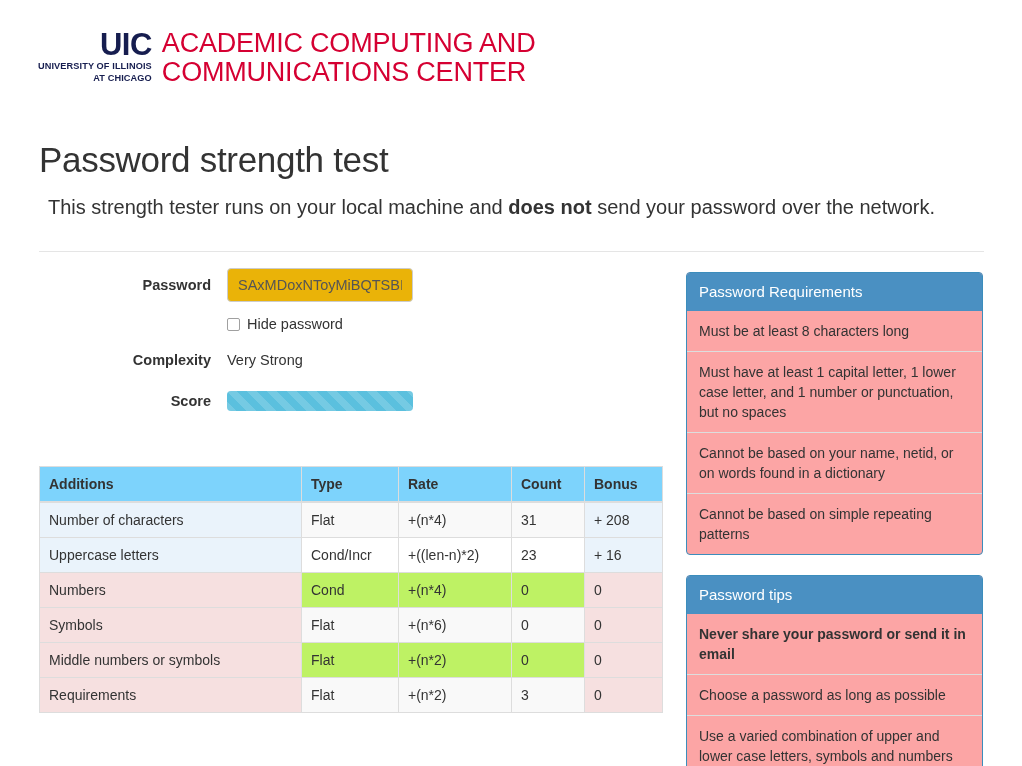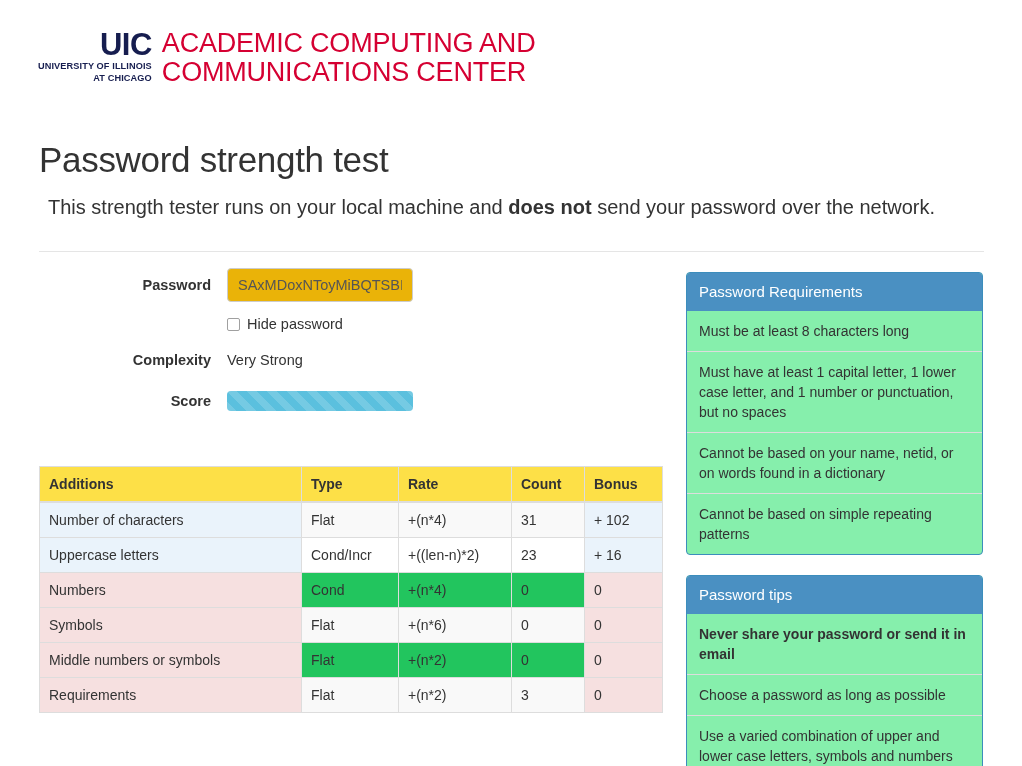--- a/index.html
+++ b/index.html
@@ -164,49 +164,49 @@
     vertical-align: middle;
     line-height: 18px;
     color: #333333;
     overflow: hidden;
     white-space: nowrap;
   }
   table.sc th {
     font-weight: bold;
     border-bottom-width: 2px;
     border-bottom-color: #dddddd;
-    background: #fde047;
+    background: #7dd3fc;
   }
 
   
   .tbl-additions { }
   .tbl-additions col.c0 { width: 262px; }
   .tbl-additions col.c1 { width: 97px; }
   .tbl-additions col.c2 { width: 113px; }
   .tbl-additions col.c3 { width: 73px; }
   .tbl-additions col.c4 { width: 78px; }
 
   
   tr.good td { background: #eaf3fb; }
   tr.good td.alt { background: #f9f9f9; }
   tr.good td.alt2 { background: #ffffff; }
   tr.bad td { background: #f6e0e0; }
   tr.bad td.alt { background: #f9f9f9; }
-  tr.bad td.alt2 { background: #22c55e; }
+  tr.bad td.alt2 { background: #bef264; }
 
   .tables-area { position: absolute; left: 39px; top: 466px; }
   .tbl-gap { height: 28px; }
 
   
   .side { position: absolute; left: 686px; top: 272px; width: 297px; }
 
   .panel {
     border: 1px solid #3c8dbc;
     border-radius: 4px;
-    background: #86efac;
+    background: #fca5a5;
     overflow: hidden;
     margin-bottom: 20px;
   }
   .panel-head {
     background: #4a90c2;
     color: #ffffff;
     font-size: 15px;
     padding: 10px 12px;
     line-height: 18px;
   }
@@ -298,21 +298,21 @@
           <th>Count</th>
           <th>Bonus</th>
         </tr>
       </thead>
       <tbody>
           <tr class="good">
             <td>Number of characters</td>
             <td class="alt">Flat</td>
             <td class="alt">+(n*4)</td>
             <td class="alt">31</td>
-            <td>+ 102</td>
+            <td>+ 208</td>
           </tr>
           <tr class="good">
             <td>Uppercase letters</td>
             <td class="alt2">Cond/Incr</td>
             <td class="alt2">+((len-n)*2)</td>
             <td class="alt2">23</td>
             <td>+ 16</td>
           </tr>
           <tr class="bad">
             <td>Numbers</td>

